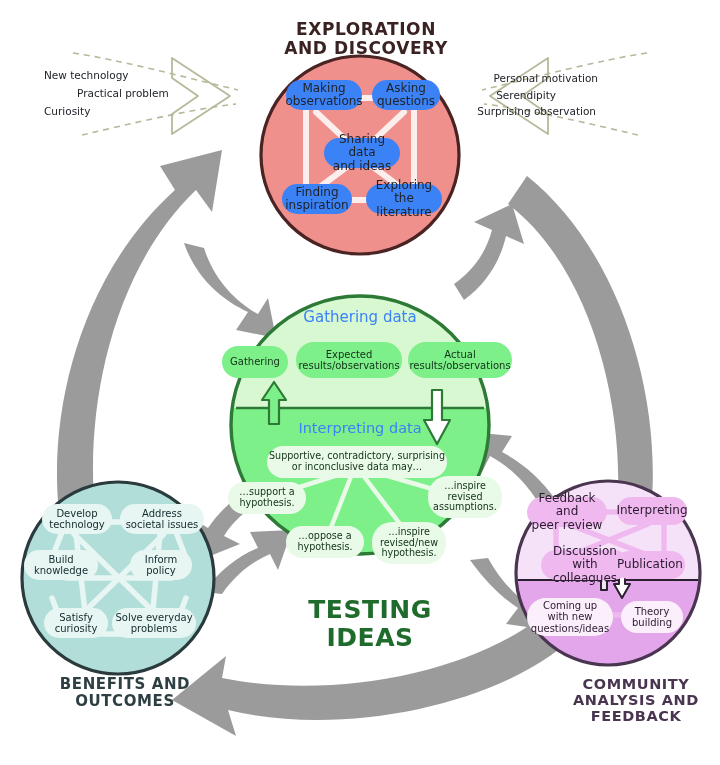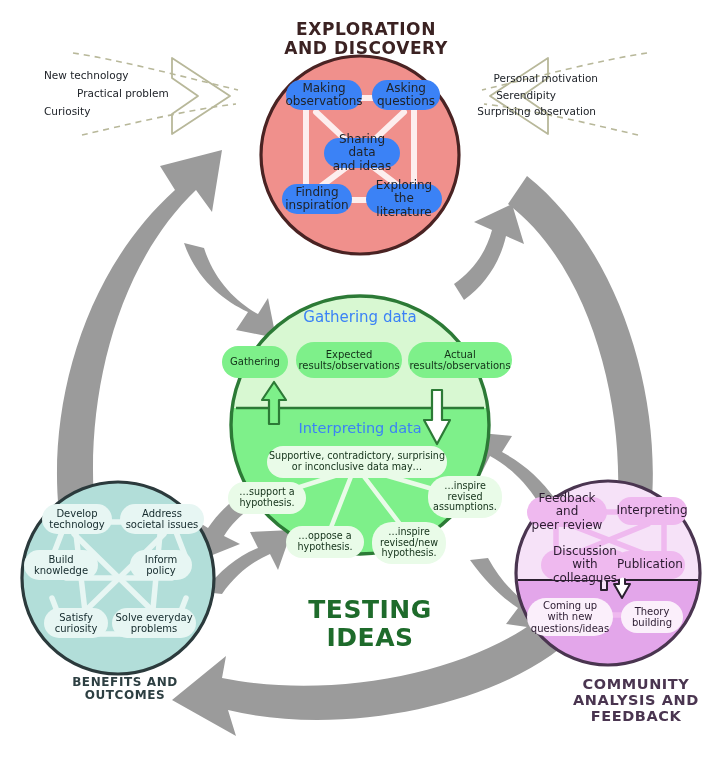--- a/index.html
+++ b/index.html
@@ -6,21 +6,21 @@
   body{width:720px;height:765px;position:relative;overflow:hidden;
        font-family:"DejaVu Sans","Liberation Sans",sans-serif;}
   #stage{position:absolute;left:0;top:0;width:720px;height:765px;}
   svg.layer{position:absolute;left:0;top:0;width:720px;height:765px;}
   .abs{position:absolute;}
 
   
   .sect-label{position:absolute;text-align:center;font-weight:bold;
       letter-spacing:.6px;line-height:1.12;}
   .lbl-explore{left:256px;top:8px;width:220px;font-size:17px;color:#3b2222;margin-top:12px;}
-  .lbl-benefits{left:0px;top:676px;width:250px;font-size:12px;color:#2d3f42;}
+  .lbl-benefits{left:0px;top:676px;width:250px;font-size:15px;color:#2d3f42;}
   .lbl-community{left:552px;top:676px;width:168px;font-size:14.5px;color:#4a3550;}
   .lbl-testing{left:265px;top:596px;width:210px;font-size:25px;color:#1e6b2b;letter-spacing:.5px;}
 
   
   .inp{position:absolute;font-size:10.5px;color:#20242a;white-space:nowrap;}
   .in-newtech{left:44px;top:69px;}
   .in-practical{left:77px;top:87px;}
   .in-curiosity{left:44px;top:105px;}
   .in-personal{left:598px;top:72px;}
   .in-serendip{left:556px;top:89px;}

